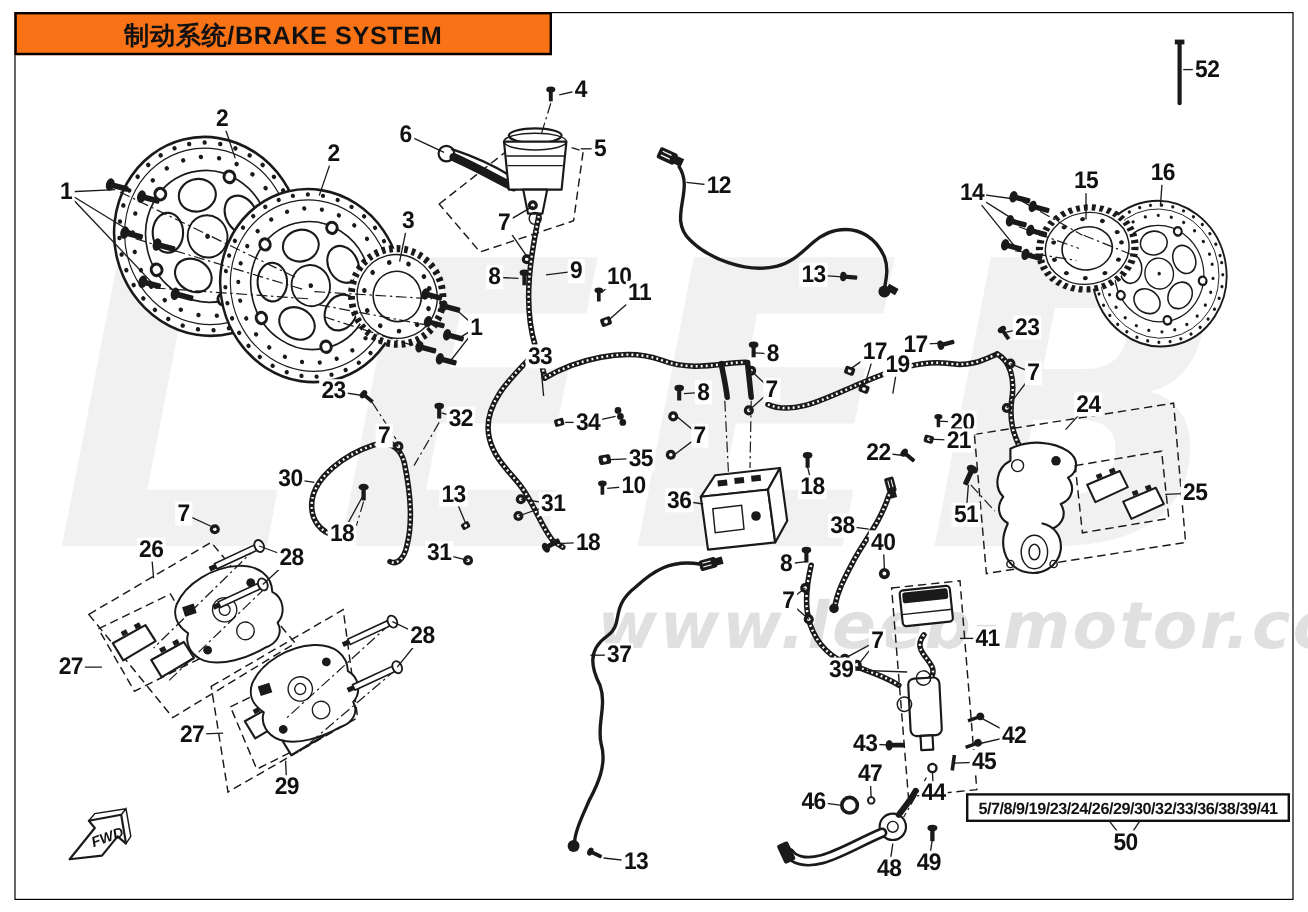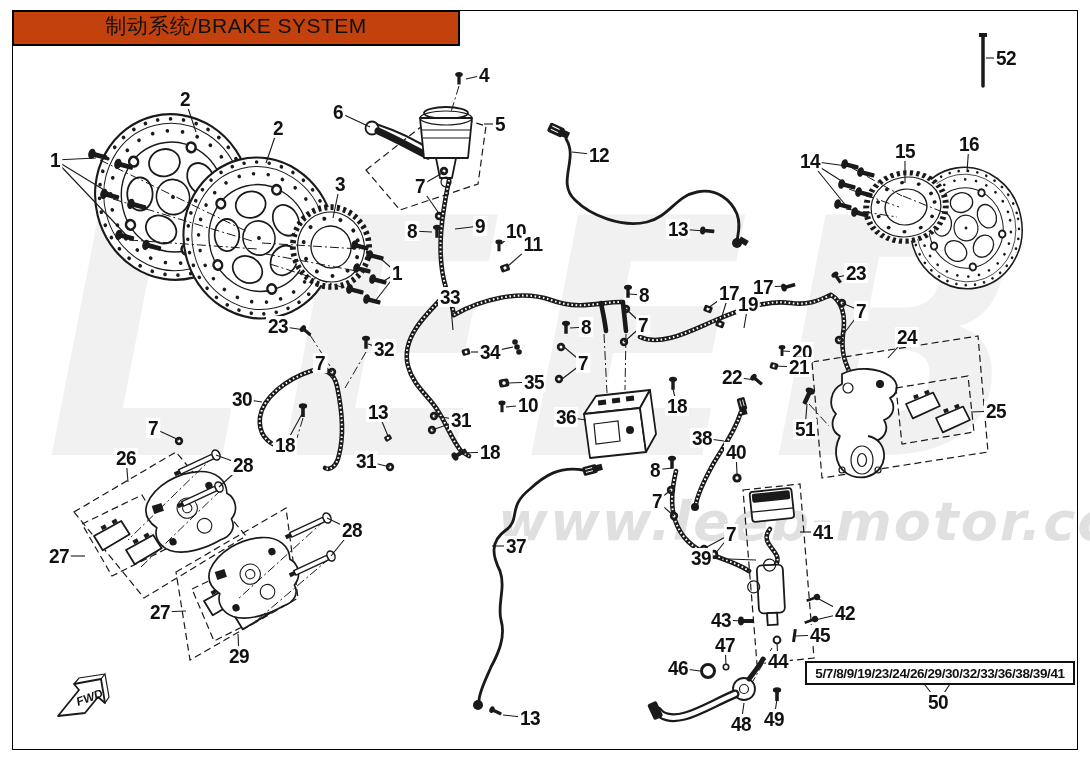--- a/index.html
+++ b/index.html
@@ -1,22 +1,22 @@
 <!DOCTYPE html>
 <html><head>
 <meta charset="utf-8">
 <style>
   html,body{margin:0;padding:0}
   body{width:1090px;height:760px;position:relative;background:#fff;overflow:hidden;
        font-family:"Liberation Sans",sans-serif;color:#111}
   #page-border{position:absolute;left:12px;top:10px;width:1064px;height:738px;
        border:1.5px solid #000;z-index:4}
   #title-box{position:absolute;left:12px;top:10px;width:444px;height:32px;border:2px solid #000;
-       background:#c2410c;display:flex;align-items:flex-start;justify-content:center;
-       font-weight:400;font-size:21px;letter-spacing:.5px;z-index:40}
+       background:#f97316;display:flex;align-items:flex-end;justify-content:center;
+       font-weight:700;font-size:21px;letter-spacing:.5px;z-index:40}
   #ref-box{position:absolute;left:805px;top:661px;width:266px;height:20px;border:2px solid #111;
        display:flex;align-items:center;justify-content:center;font-weight:700;font-size:13.5px;
        letter-spacing:-.4px;white-space:nowrap;z-index:40;background:#fff}
   #diagram{position:absolute;left:0;top:0;z-index:10}
   #callouts{position:absolute;left:0;top:0;width:1090px;height:760px;z-index:30;pointer-events:none}
   .callout{position:absolute;transform:translate(-50%,-50%) scaleX(.95);font-weight:700;
        font-size:20px;line-height:1;background:#fff;padding:0 2px;letter-spacing:-.5px}
   
   .part{fill:#fff;stroke:#1a1a1a;stroke-width:1.8;stroke-linejoin:round}
   .partthin{fill:none;stroke:#1a1a1a;stroke-width:1.2}

